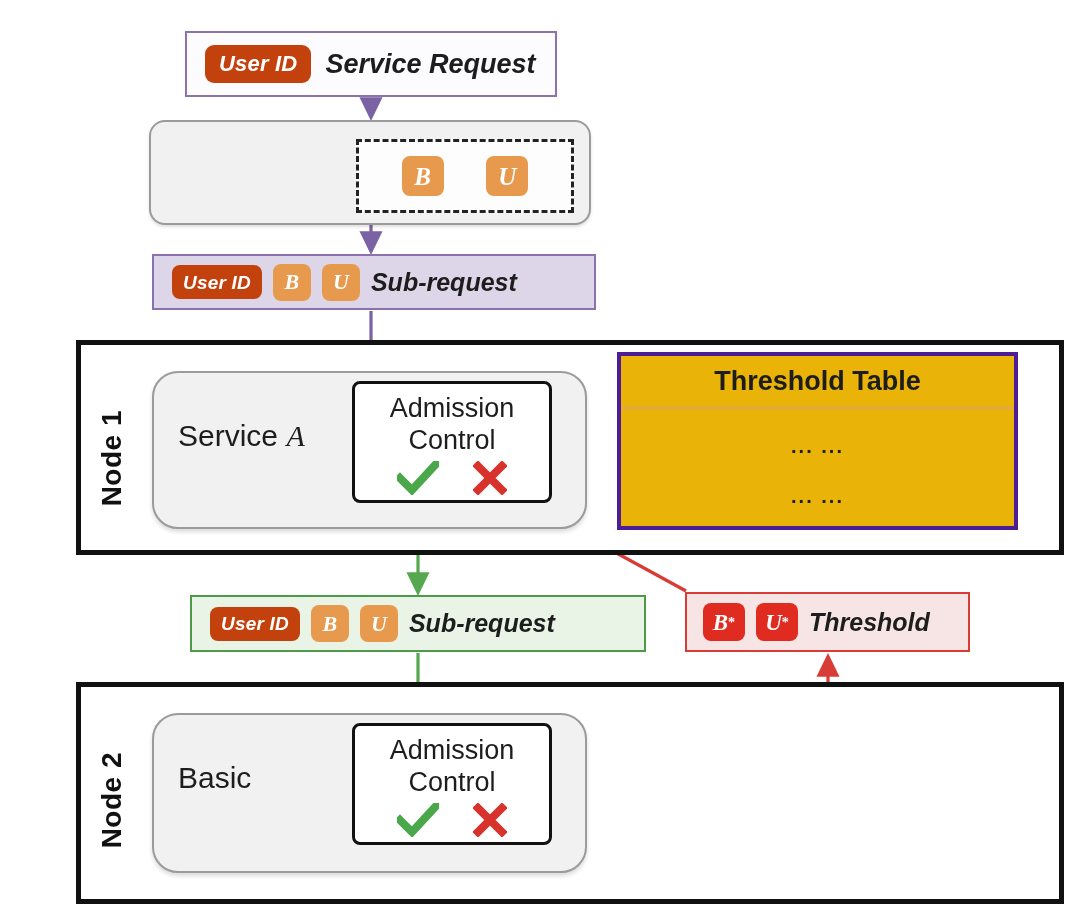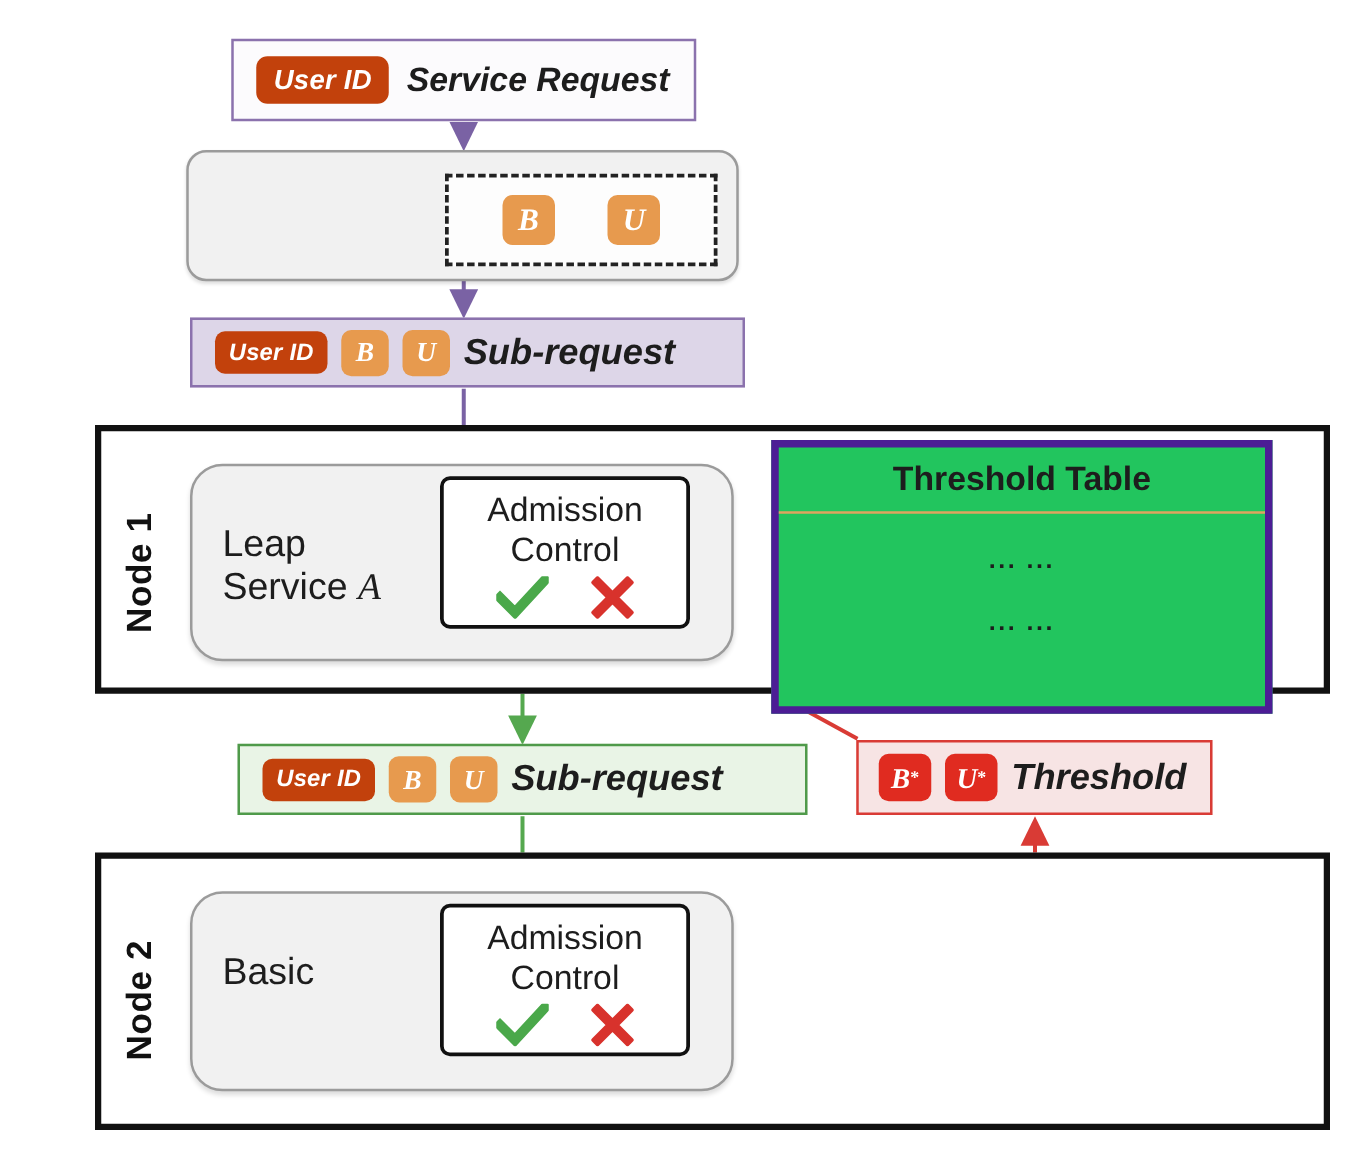--- a/index.html
+++ b/index.html
@@ -63,21 +63,21 @@
     box-sizing:border-box;
     gap:14px;
   }
   .msg-label{
     font-style:italic;
     font-weight:bold;
     font-size:27px;
     color:#1d1d1d;
     white-space:nowrap;
   }
-  .msg-label.sm{font-size:29px;text-align:right;}
+  .msg-label.sm{font-size:25px;text-align:right;}
 
   #service-request-box{
     left:185px;top:31px;width:372px;height:66px;
     background:#fcfbfd;border:2px solid #8b72ad;
     padding-left:18px;
   }
   #sub-request-1-box{
     left:152px;top:254px;width:444px;height:56px;
     background:#ddd6e8;border:2px solid #8b72ad;
     padding-left:18px;gap:11px;
@@ -166,22 +166,22 @@
   }
   .marks{
     display:flex;align-items:center;justify-content:center;
     gap:34px;margin-top:4px;
   }
   .check-icon{display:block;}
   .cross-icon{display:block;}
 
   
   #threshold-table{
-    left:617px;top:352px;width:401px;height:219px;
-    background:#22c55e;border:6px solid #4c1d95;
+    left:617px;top:352px;width:401px;height:178px;
+    background:#eab308;border:4px solid #4c1d95;
     box-sizing:border-box;
   }
   #threshold-title{
     height:51px;line-height:51px;text-align:center;
     font-weight:bold;font-size:27px;color:#1d1d1d;
     border-bottom:2px solid #e0a45f;
   }
   #threshold-body{
     height:125px;
     display:flex;flex-direction:column;
@@ -262,21 +262,20 @@
     <span class="chip chip-bu sm">B</span>
     <span class="chip chip-bu sm">U</span>
     <span class="msg-label sm">Sub-request</span>
   </div>
 
   <div class="abs node-frame" id="node1-frame"></div>
   <div class="node-label" id="node1-label">Node 1</div>
 
   <div class="abs svc-capsule" id="leap-service">
     <div class="svc-title" id="leap-service-title">
-      <div>Leap</div>
       <div>
         <span>Service</span>
         <span class="ital">A</span>
       </div>
     </div>
   </div>
 
   <div class="admission" id="admission-1">
     <div class="ac-text">
       <div>Admission</div>

